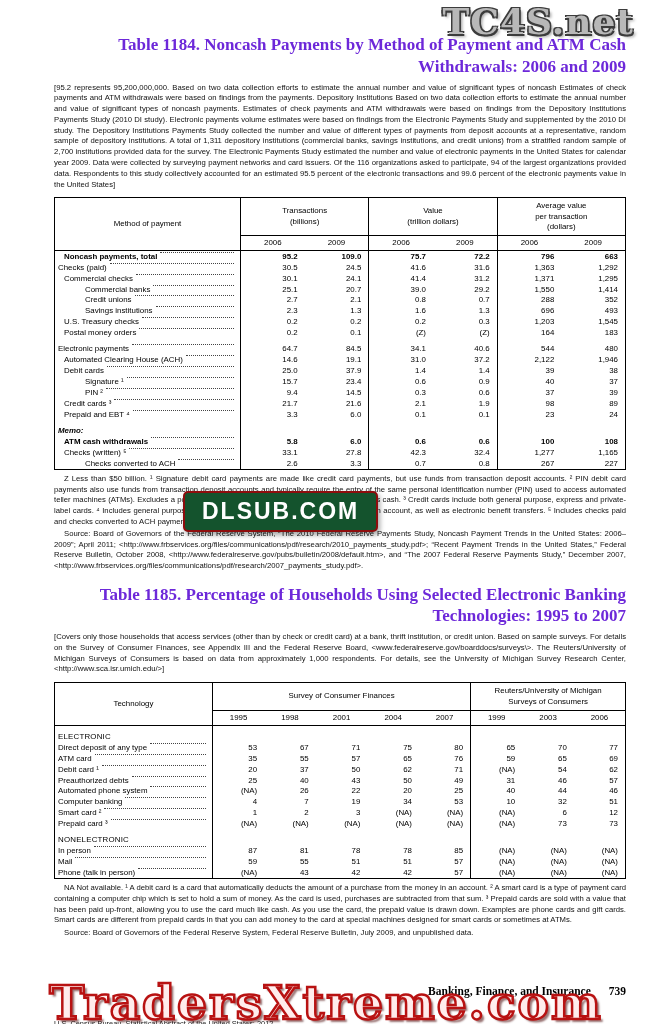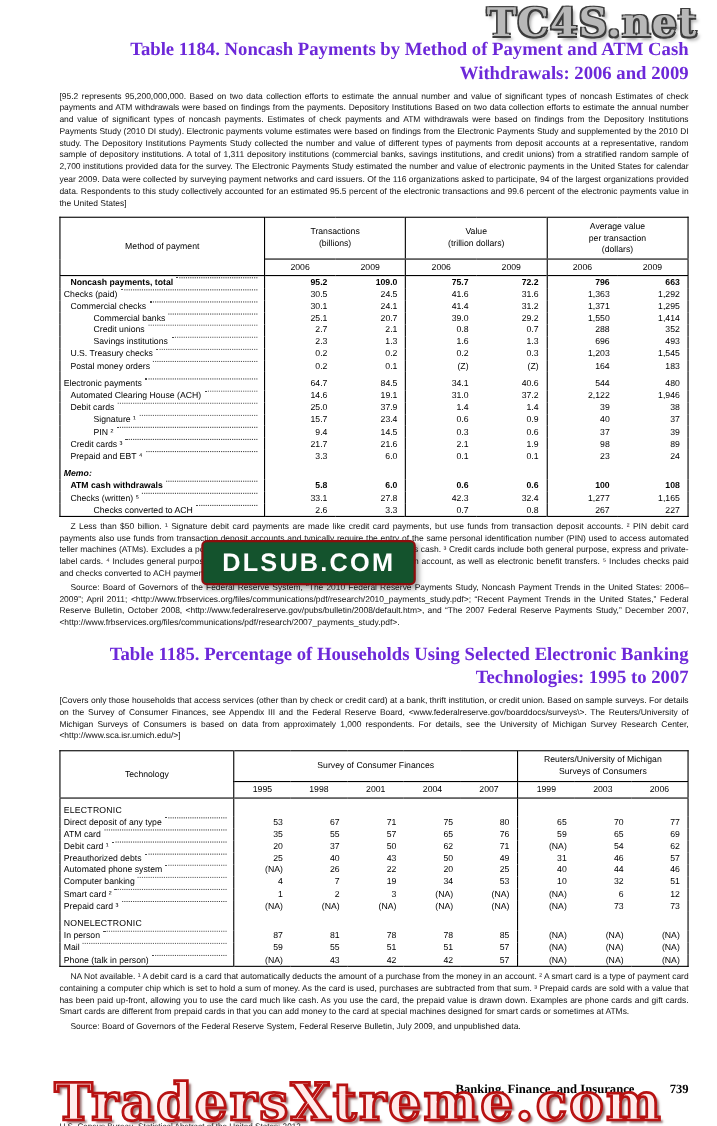--- a/index.html
+++ b/index.html
@@ -44,21 +44,21 @@
   tr.bold { font-weight: 700; }
   tr.gap td { padding-top: 6px; }
   td.memo { font-style: italic; font-weight: 700; }
   td.sect { letter-spacing: 0.2px; }
 
   .pfooter {
     display: flex; justify-content: flex-end; align-items: baseline;
     font-family: "Liberation Serif", serif; font-weight: 700; font-size: 11.5px;
     color: #000; margin-top: 46px;
   }
-  .pfooter .pg { margin-left: 32px; }
+  .pfooter .pg { margin-left: 18px; }
   .imprint { font-size: 7.4px; color: #222; margin-top: 22px; }
 
   .wm-top {
     position: absolute; top: 0px; right: 18px; z-index: 6;
     font-family: "DejaVu Serif", serif; font-weight: 700; font-size: 36px; letter-spacing: 1px;
     color: #b8b8b8;
     text-shadow: -1.5px -1.5px 0 #3c3c3c, 1.5px -1.5px 0 #3c3c3c,
                  -1.5px 1.5px 0 #3c3c3c, 1.5px 1.5px 0 #3c3c3c,
                  3px 3px 3px rgba(0,0,0,0.35);
   }

